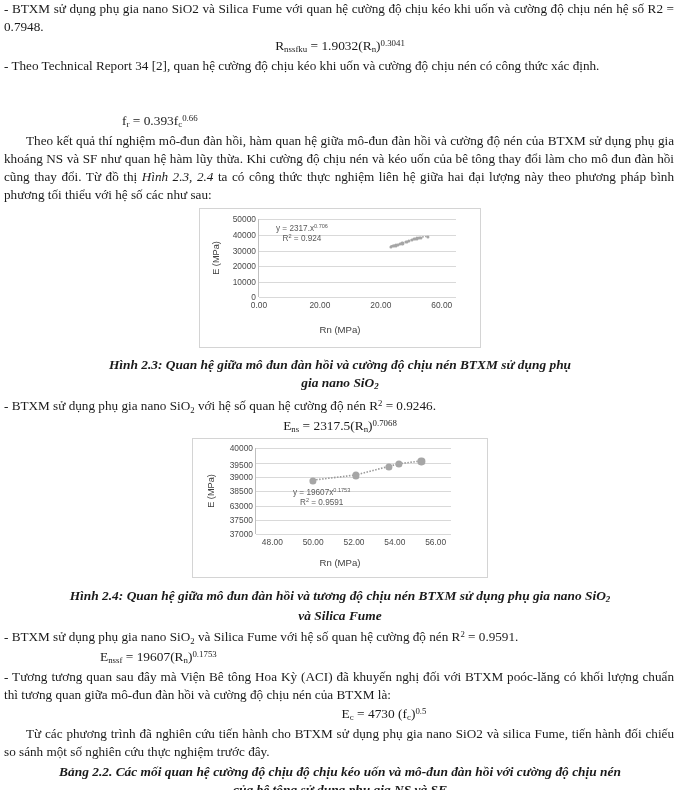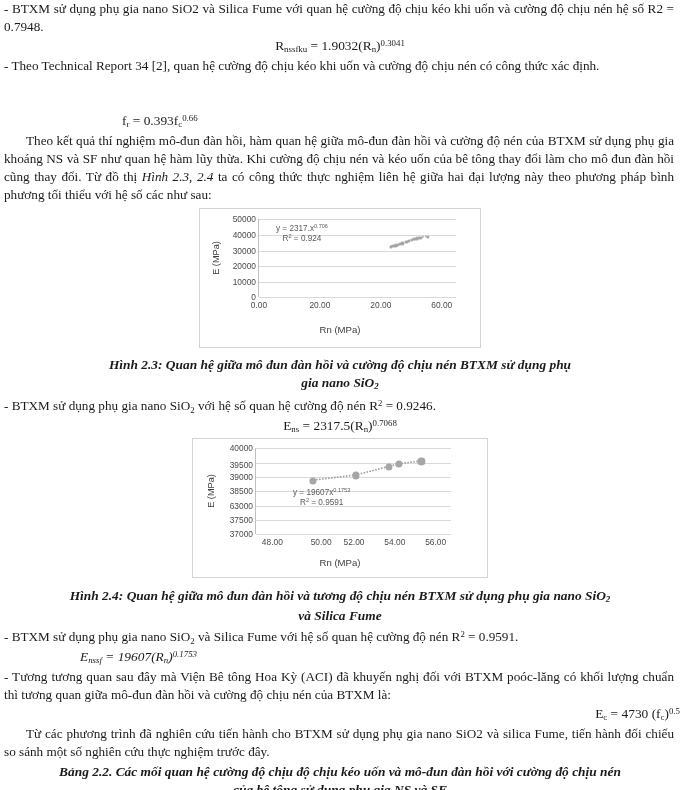--- a/index.html
+++ b/index.html
@@ -34,25 +34,24 @@
     margin: 1px 0 1px 0;
     line-height: 1.3;
   }
   .formula.left-ind {
     text-align: left;
     padding-left: 122px;
     margin-top: 36px;
   }
   .formula.left-ind2 {
     text-align: left;
-    padding-left: 80px;
-    font-style: italic;
+    padding-left: 100px;
   }
   .formula.left-ind3 {
-    text-align: right;
+    text-align: center;
     padding-left: 88px;
   }
   sub { font-size: 0.66em; vertical-align: -0.28em; }
   sup { font-size: 0.66em; vertical-align: 0.5em; }
   .caption {
     text-align: center;
     font-style: italic;
     font-weight: bold;
     font-size: 13.4px;
     line-height: 1.34;
@@ -235,21 +234,21 @@
         <div class="ytick" style="top: 57.3333px;">63000</div>
         <div class="gridline" style="top: 43px;"></div>
         <div class="ytick" style="top: 43px;">38500</div>
         <div class="gridline" style="top: 28.6667px;"></div>
         <div class="ytick" style="top: 28.6667px;">39000</div>
         <div class="gridline" style="top: 14.3333px;"></div>
         <div class="ytick" style="top: 17px;">39500</div>
         <div class="gridline" style="top: 0px;"></div>
         <div class="ytick" style="top: 0px;">40000</div>
         <div class="xtick" style="left: 16.3333px;">48.00</div>
-        <div class="xtick" style="left: 57.1667px; margin-left: 8px;">50.00</div>
+        <div class="xtick" style="left: 57.1667px;">50.00</div>
         <div class="xtick" style="left: 98px;">52.00</div>
         <div class="xtick" style="left: 138.833px;">54.00</div>
         <div class="xtick" style="left: 179.667px;">56.00</div>
         <svg class="trend" width="196" height="86" style="left: 0px; top: 0px;">
           <polyline points="57.166666666666636,32.10666666666666 100.0416666666667,26.946666666666665 132.7083333333334,18.346666666666664 142.91666666666674,15.766666666666666 165.37499999999997,12.900000000000006" fill="none" stroke="#9a9a9a" stroke-width="1.6" stroke-dasharray="1.5,1.5"></polyline>
         </svg>
         <div class="pt" style="left: 57.1667px; top: 32.1067px; width: 7.2px; height: 7.2px; background: rgb(166, 166, 166);"></div>
         <div class="pt" style="left: 100.042px; top: 26.9467px; width: 7.2px; height: 7.2px; background: rgb(166, 166, 166);"></div>
         <div class="pt" style="left: 132.708px; top: 18.3467px; width: 7.2px; height: 7.2px; background: rgb(166, 166, 166);"></div>
         <div class="pt" style="left: 142.917px; top: 15.7667px; width: 7.2px; height: 7.2px; background: rgb(166, 166, 166);"></div>

